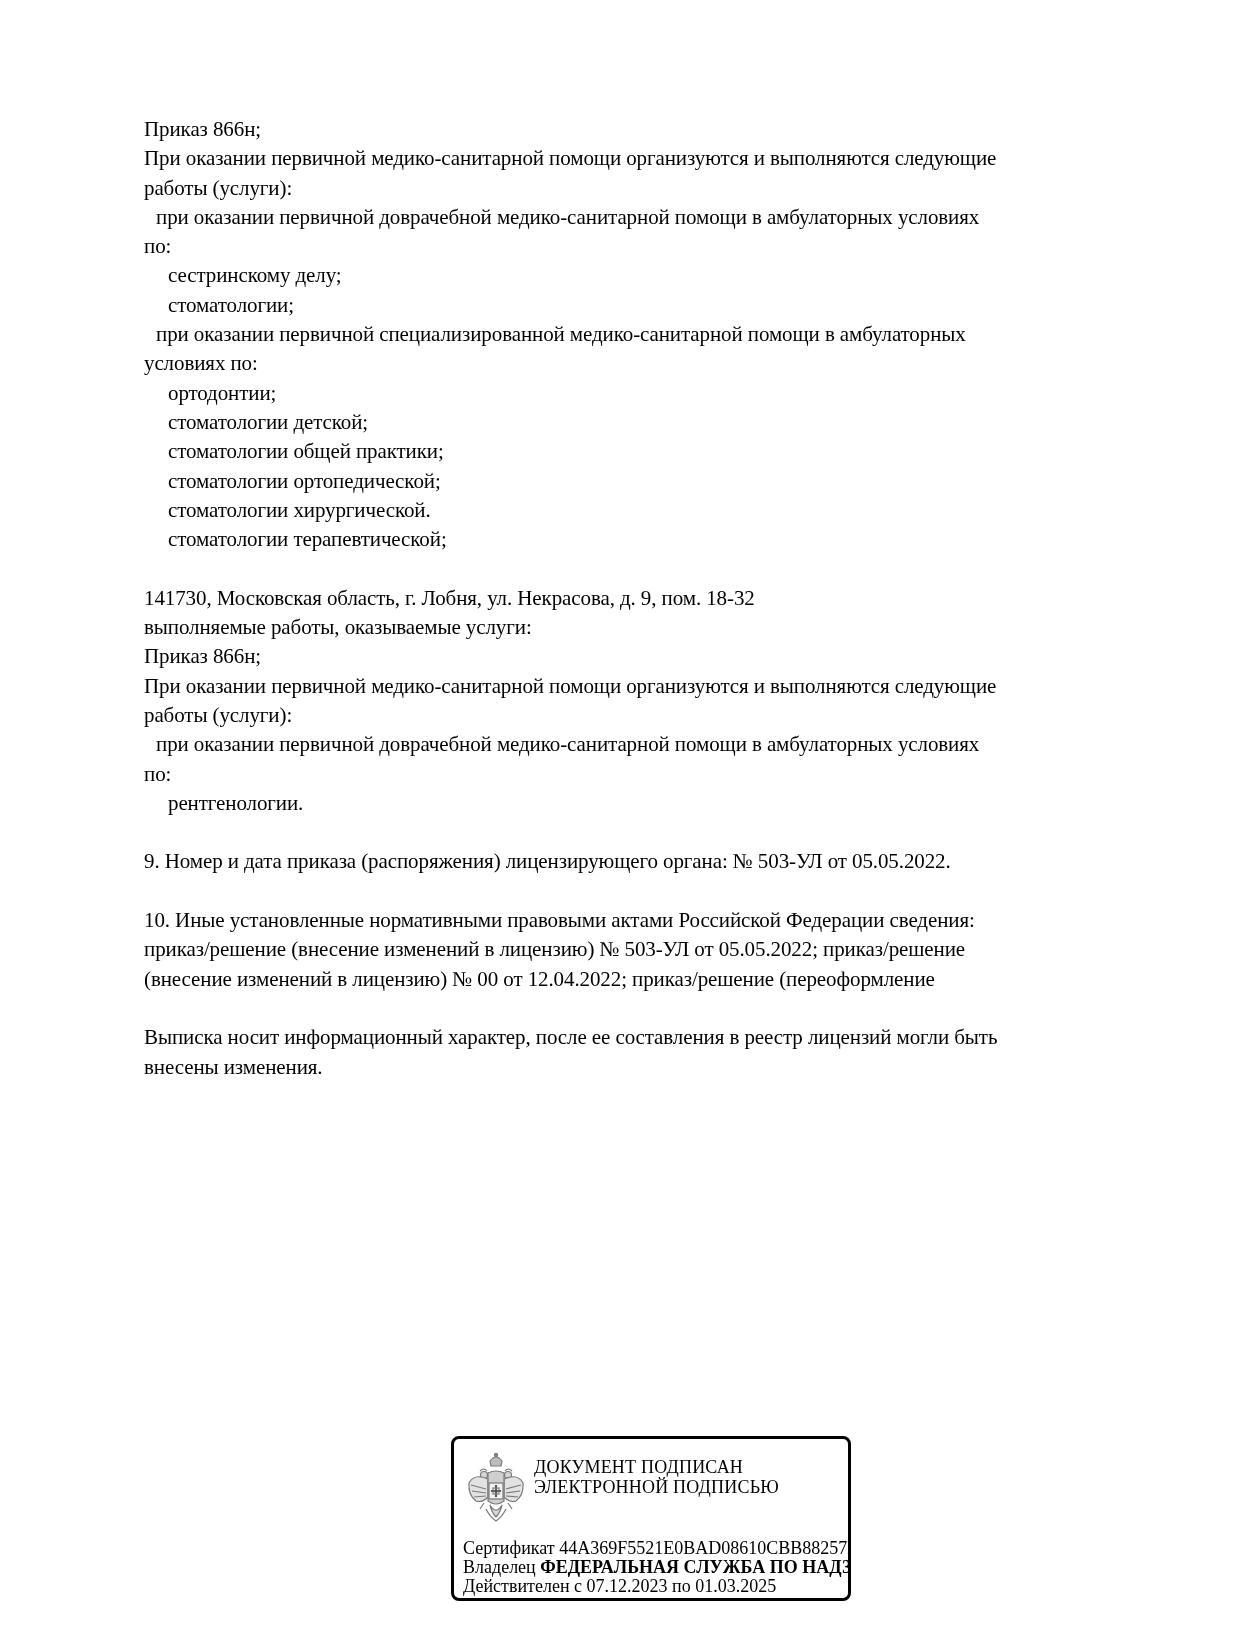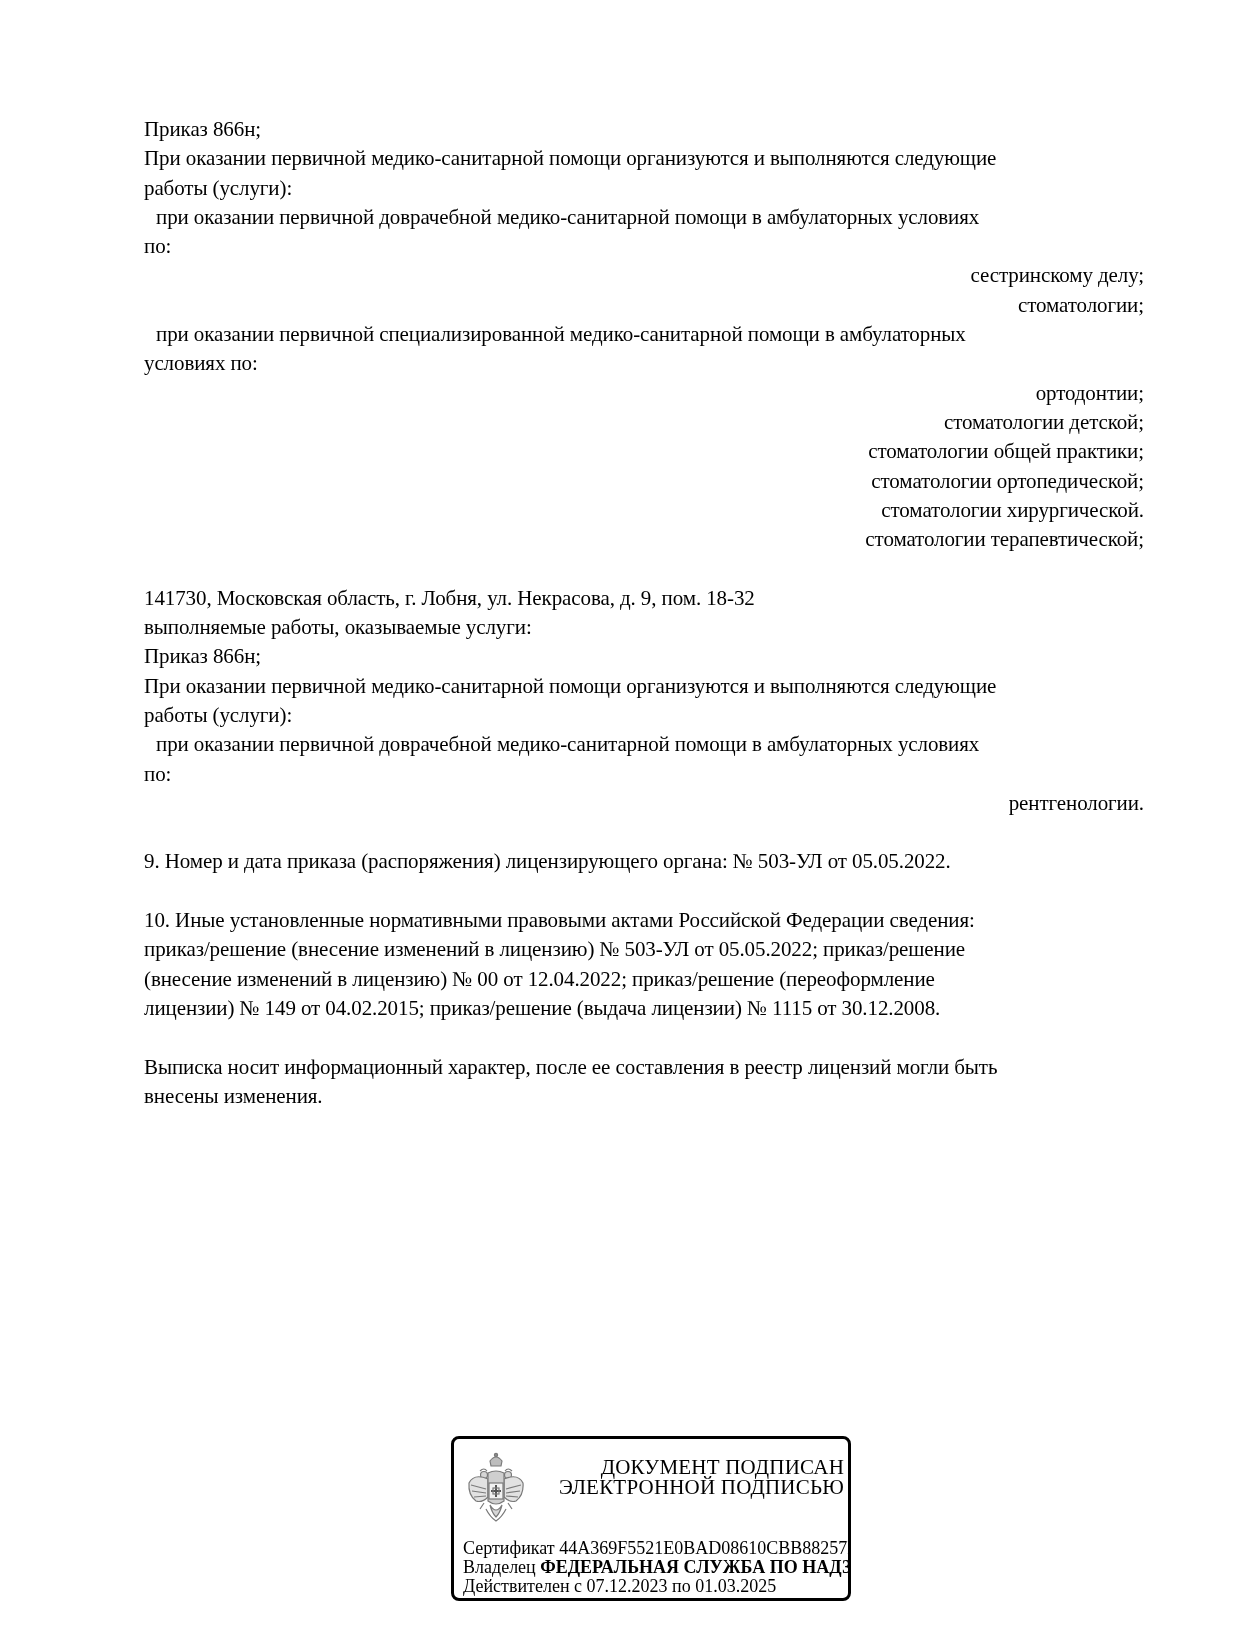--- a/index.html
+++ b/index.html
@@ -23,21 +23,21 @@
       font-size: 21px;
       line-height: 29.3px;
       letter-spacing: -0.1px;
       margin-top: 12px;
     }
     .line {
       white-space: pre;
       height: 29.3px;
     }
     .ind1 { padding-left: 12px; }
-    .ind2 { padding-left: 24px; text-align: right; }
+    .ind2 { padding-left: 24px; }
     .blank { height: 29.3px; }
 
     .sig-box {
       position: absolute;
       left: 451px;
       top: 1436px;
       width: 400px;
       height: 165px;
       border: 3px solid #000;
       border-radius: 8px;
@@ -50,22 +50,22 @@
       left: 12px;
       top: 12px;
       width: 60px;
       height: 78px;
     }
     .sig-title {
       position: absolute;
       left: 80px;
       top: 18px;
       width: 310px;
-      text-align: right;
-      font-size: 21px;
+      text-align: left;
+      font-size: 18px;
       line-height: 20px;
       letter-spacing: 0.2px;
     }
     .sig-details {
       position: absolute;
       left: 9px;
       top: 100px;
       width: 600px;
       font-size: 18px;
       line-height: 19px;
@@ -100,21 +100,20 @@
     <div class="line">работы (услуги):</div>
     <div class="line ind1">при оказании первичной доврачебной медико-санитарной помощи в амбулаторных условиях</div>
     <div class="line">по:</div>
     <div class="line ind2">рентгенологии.</div>
     <div class="blank"></div>
     <div class="line">9. Номер и дата приказа (распоряжения) лицензирующего органа: № 503-УЛ от 05.05.2022.</div>
     <div class="blank"></div>
     <div class="line">10. Иные установленные нормативными правовыми актами Российской Федерации сведения:</div>
     <div class="line">приказ/решение (внесение изменений в лицензию) № 503-УЛ от 05.05.2022; приказ/решение</div>
     <div class="line">(внесение изменений в лицензию) № 00 от 12.04.2022; приказ/решение (переоформление</div>
-    <div class="line">лицензии) № 149 от 04.02.2015; приказ/решение (выдача лицензии) № 1115 от 30.12.2008.</div>
     <div class="blank"></div>
     <div class="line">Выписка носит информационный характер, после ее составления в реестр лицензий могли быть</div>
     <div class="line">внесены изменения.</div>
   </div>
 
 <div class="sig-box">
   <svg class="emblem" viewBox="0 0 60 78">
     <g fill="none" stroke="#7a7a7a" stroke-width="1.2">
 
       <path d="M24 10 Q30 2 36 10 L35 15 L25 15 Z" fill="#bdbdbd"></path>

